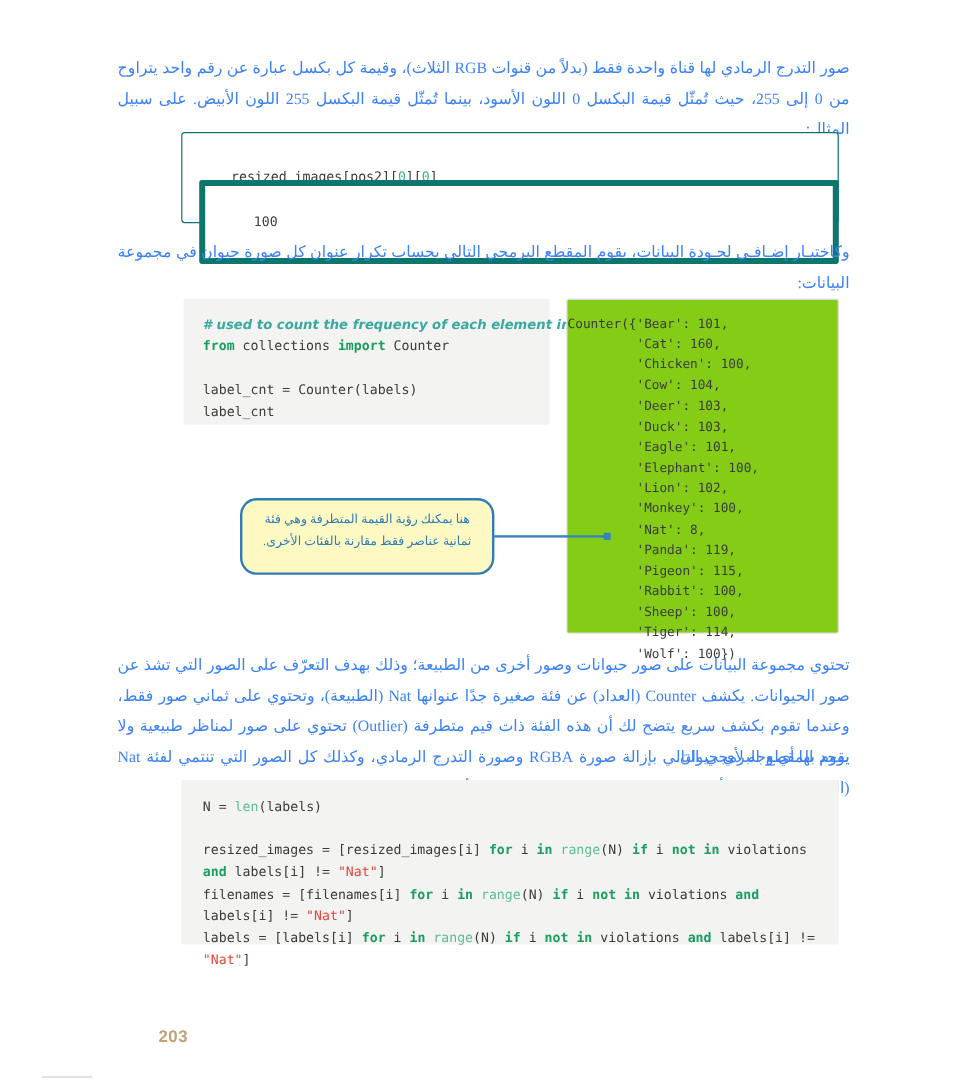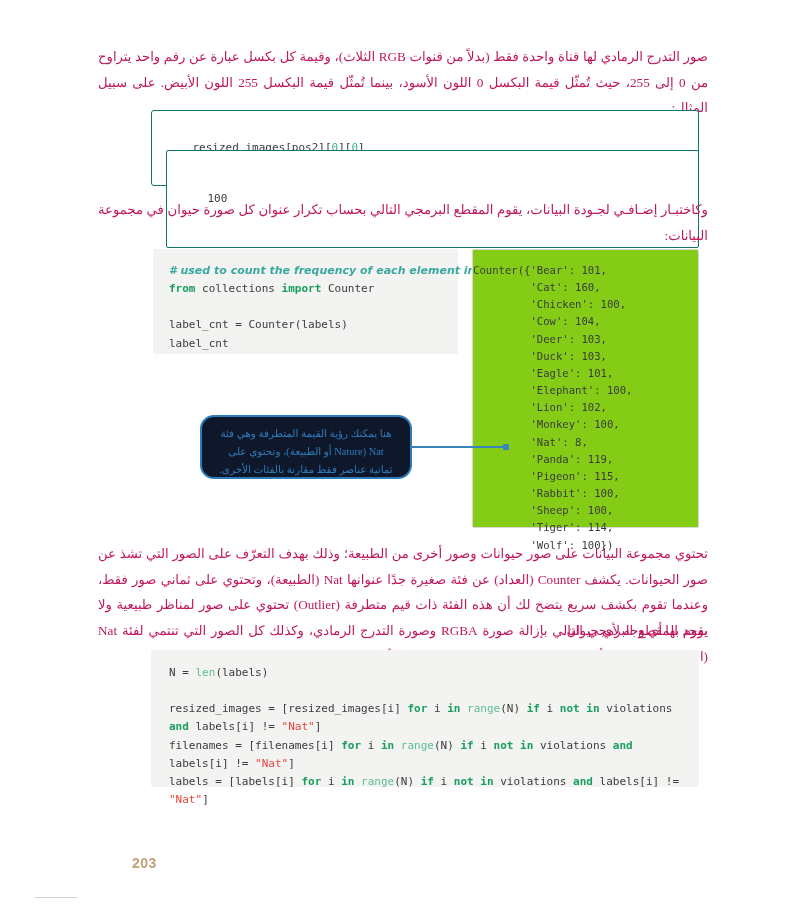--- a/index.html
+++ b/index.html
@@ -25,21 +25,21 @@
 
   
   .para {
     position: absolute;
     direction: rtl;
     text-align: justify;
     text-align-last: right;
     font-family: "Liberation Serif", serif;
     font-size: 13.2px;
     line-height: 1.95;
-    color: #be185d;
+    color: #3b82f6;
     letter-spacing: 0;
   }
 
   
   .cell {
     position: absolute;
     box-sizing: border-box;
     font-family: "DejaVu Sans Mono", "Liberation Mono", monospace;
     font-size: 11px;
     line-height: 1.65;
@@ -49,23 +49,23 @@
     color: #3b3b3b;
   }
   .cell-input-plain {
     background: #ffffff;
     border: 1px solid #0f766e;
     border-radius: 3px;
     padding: 10px 14px;
   }
   .cell-output-plain {
     background: #ffffff;
-    border: 1px solid #0f766e;
+    border: 5px solid #0f766e;
     border-radius: 2px;
-    padding: 21px 14px;
+    padding: 3px 14px;
   }
   .cell-gray {
     background: #f3f3f2;
     border: none;
     border-radius: 2px;
     padding: 13px 16px;
   }
   .cell-output-box {
     background: #84cc16;
     border: 1px solid #d8d8d8;
@@ -82,21 +82,21 @@
   .tok-builtin { color: #5dbf8f; }
   .tok-comment { color: #3aa99f; font-style: italic; font-family: "DejaVu Sans", sans-serif; font-weight: 600; }
   .tok-plain   { color: #3b3b3b; }
 
   
   .callout {
     position: absolute;
     box-sizing: border-box;
     border: 2px solid #2e7cb8;
     border-radius: 14px;
-    background: #0f172a;
+    background: #fef9c3;
     direction: rtl;
     text-align: center;
     color: #2e7cb8;
     font-family: "Liberation Serif", serif;
     font-size: 10.4px;
     line-height: 1.75;
     padding: 8px 12px 9px 12px;
   }
   .connector {
     position: absolute;
@@ -164,21 +164,20 @@
          'Nat': 8,
          'Panda': 119,
          'Pigeon': 115,
          'Rabbit': 100,
          'Sheep': 100,
          'Tiger': 114,
          'Wolf': 100})</span></div>
 
   <div class="callout" style="top:415px; left:200px; width:212px; height:64px;">
     <div>هنا يمكنك رؤية القيمة المتطرفة وهي فئة</div>
-    <div>Nat (Nature أو الطبيعة)، وتحتوي على</div>
     <div>ثمانية عناصر فقط مقارنة بالفئات الأخرى.</div>
   </div>
   <div class="connector" style="top:446px; left:410px; width:95px;"></div>
   <div class="connector-dot" style="top:444px; left:503px;"></div>
 
   <div class="para" style="top:618px; right:92px; width:610px;">يقوم المقطع البرمجي التالي بإزالة صورة RGBA وصورة التدرج الرمادي، وكذلك كل الصور التي تنتمي لفئة Nat (الطبيعة) من قوائم أسماء الملفات، والعناوين، والصور التي غُيّر حجمها.</div>
 
   <div class="para" style="top:541px; right:92px; width:610px;">تحتوي مجموعة البيانات على صور حيوانات وصور أخرى من الطبيعة؛ وذلك بهدف التعرّف على الصور التي تشذ عن صور الحيوانات. يكشف Counter (العداد) عن فئة صغيرة جدًا عنوانها Nat (الطبيعة)، وتحتوي على ثماني صور فقط، وعندما تقوم بكشف سريع يتضح لك أن هذه الفئة ذات قيم متطرفة (Outlier) تحتوي على صور لمناظر طبيعية ولا يوجد بها أي وجه لأي حيوان.</div>
 
   <div class="cell cell-gray" style="top:650px; left:151px; width:548px; height:137px; padding:14px 18px;"><span class="tok-plain">N = <span class="tok-builtin">len</span>(labels)</span>

